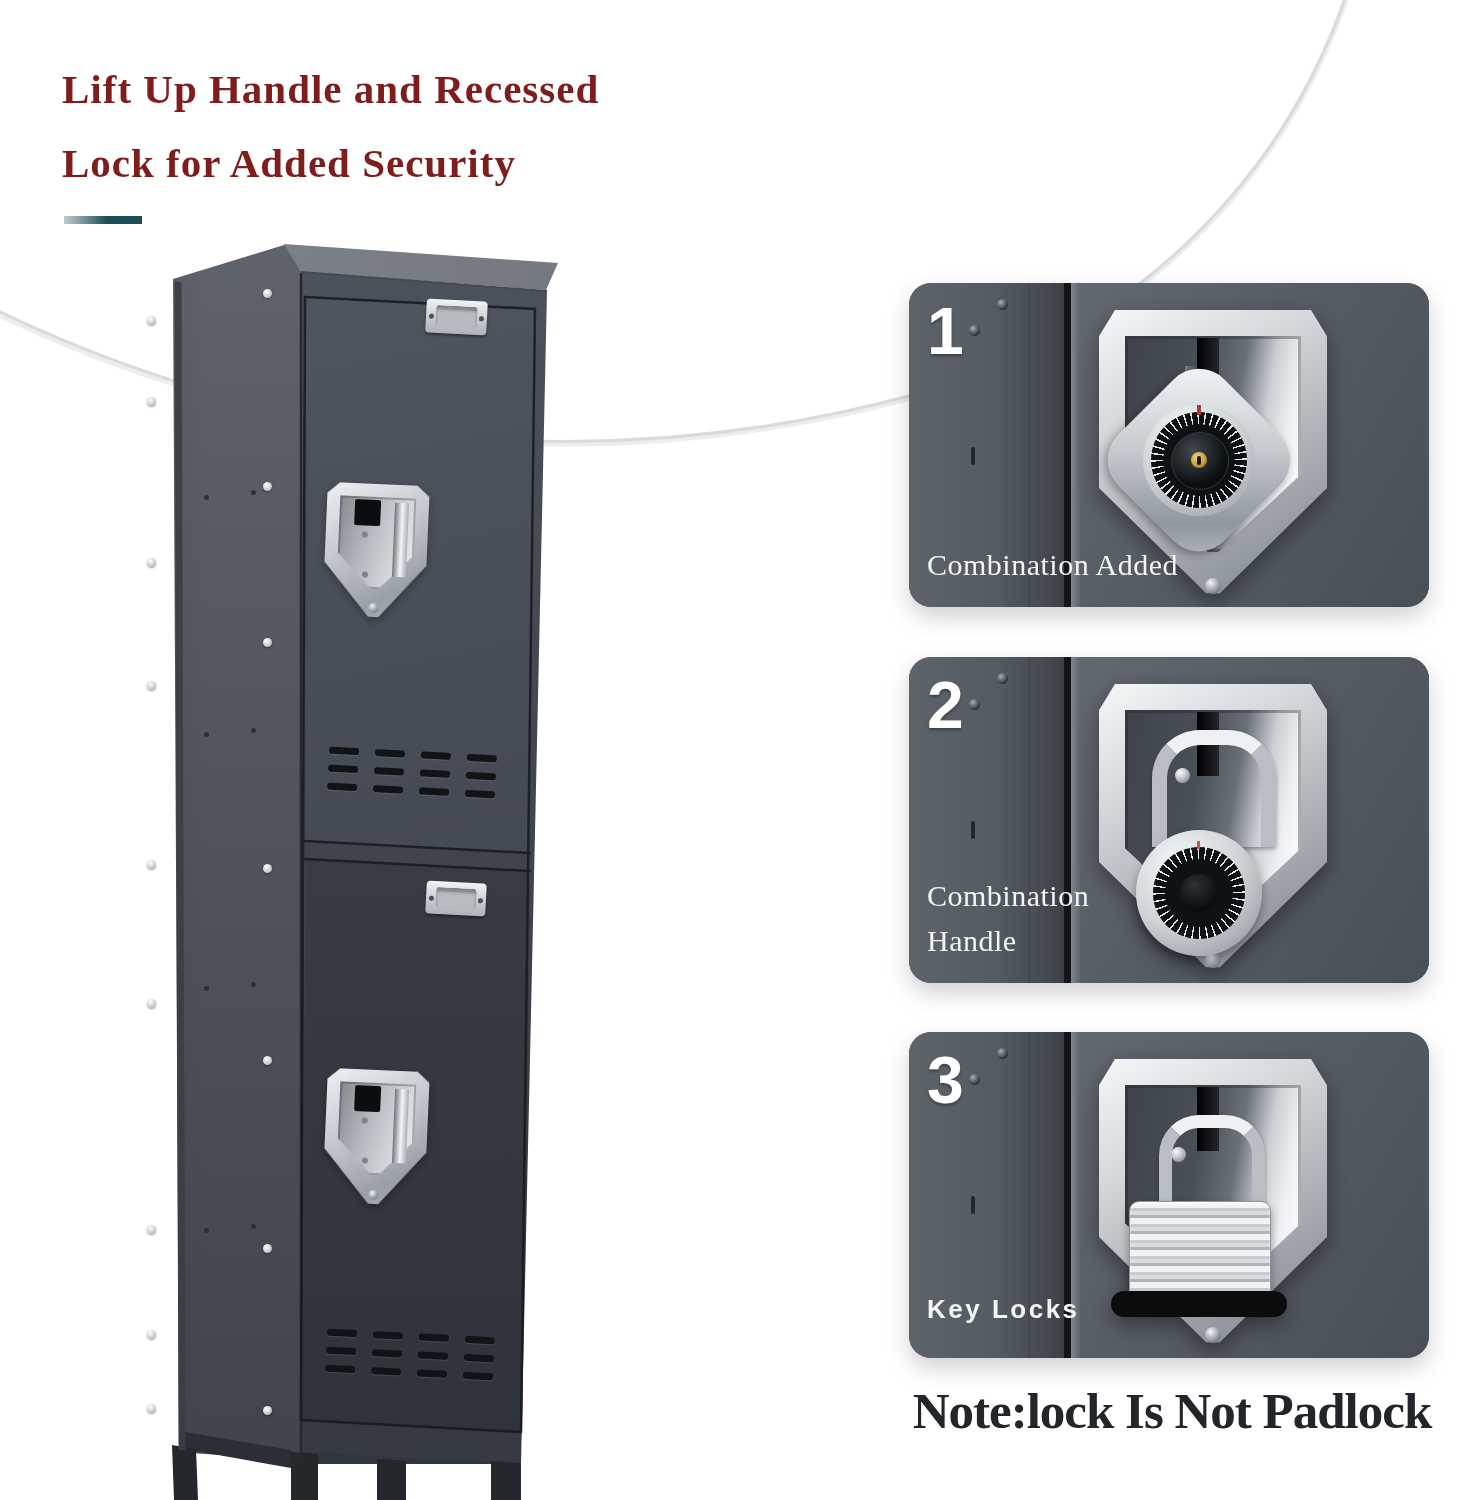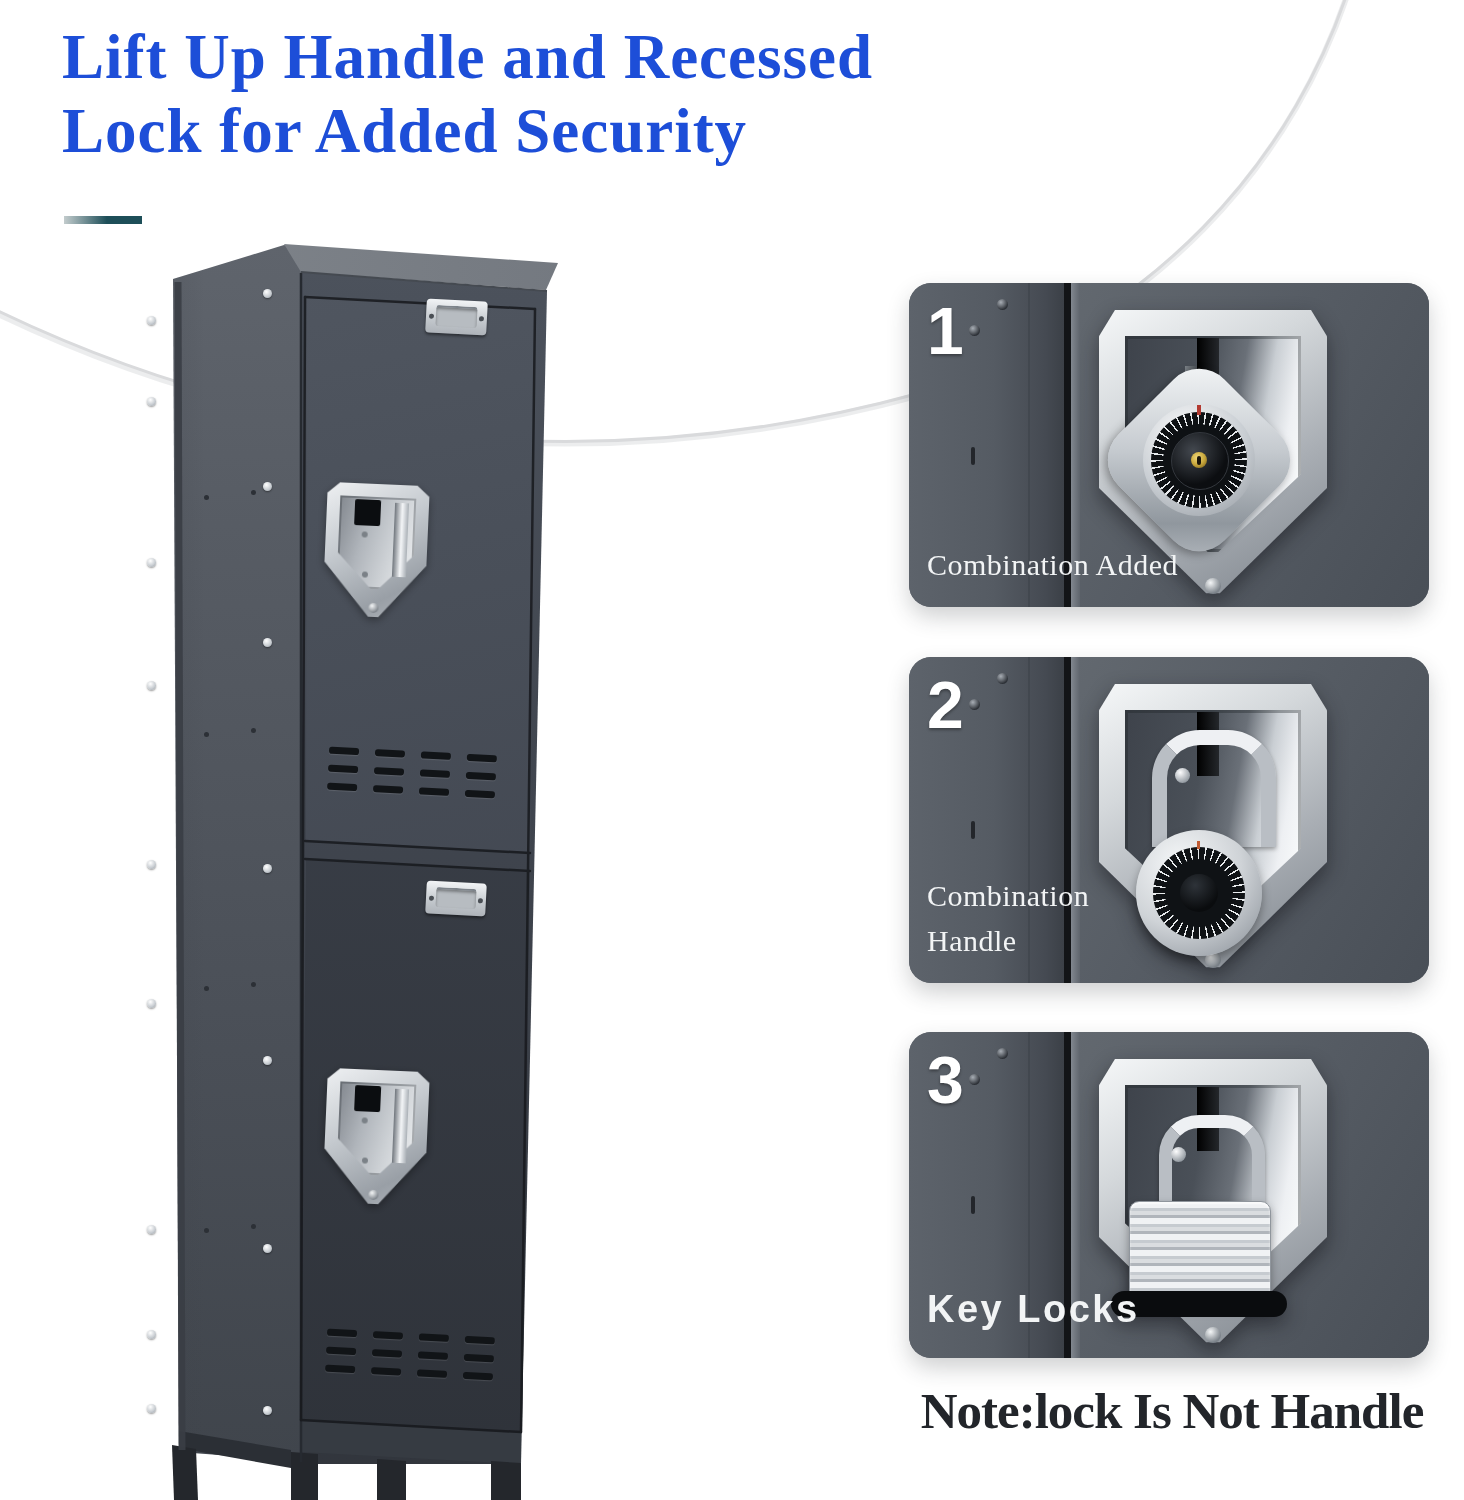--- a/index.html
+++ b/index.html
@@ -4,22 +4,22 @@
 <style>
   html,body{margin:0;padding:0;background:#fff;}
   .stage{position:relative;width:1464px;height:1500px;background:#fff;overflow:hidden;
          font-family:"Liberation Serif",serif;}
   .abs{position:absolute;}
 
   
   .bg-curve{left:0;top:0;width:1464px;height:1500px;z-index:1;}
 
   
-  .title{left:62px;top:20px;z-index:6;color:#1d4ed8;font-weight:700;
-         font-size:63px;line-height:74px;letter-spacing:1px;white-space:nowrap;}
+  .title{left:62px;top:52px;z-index:6;color:#7f1d1d;font-weight:700;
+         font-size:41px;line-height:74px;letter-spacing:1px;white-space:nowrap;}
   .title-dash{left:64px;top:216px;width:78px;height:8px;z-index:6;
               background:linear-gradient(90deg,#c3cccd,#1d4e58 55%);}
 
   
   .note{left:880px;top:1382px;width:584px;z-index:6;text-align:center;color:#22252a;
         font-weight:700;font-size:51px;letter-spacing:-1px;white-space:nowrap;}
 
   
   .locker-part{left:0;top:0;width:1464px;height:1500px;z-index:2;}
   .side{clip-path:polygon(173px 279px,284px 245px,301px 248px,301px 1461px,179px 1452px);
@@ -94,21 +94,21 @@
   .p-door{position:absolute;left:171px;right:0;top:0;bottom:0;
          background:linear-gradient(120deg,#62686f 0%,#565c64 45%,#494f57 100%);}
   .p-number{position:absolute;left:18px;top:10px;color:#fff;z-index:3;
          font-family:"Liberation Sans",sans-serif;font-weight:800;font-size:66px;
          text-shadow:0 2px 3px rgba(0,0,0,.35);}
   .p-screw{position:absolute;width:11px;height:11px;border-radius:50%;z-index:3;
          background:radial-gradient(circle at 35% 30%,#a8aeb5,#2e3238 70%);}
   .p-slit{position:absolute;left:62px;top:164px;width:4px;height:18px;border-radius:2px;background:#23262b;z-index:3;}
   .p-label{position:absolute;left:18px;bottom:20px;z-index:3;color:#f2f4f5;
          font-size:30px;line-height:45px;letter-spacing:.5px;}
-  .p-label.sans{font-family:"Liberation Sans",sans-serif;font-weight:700;font-size:38px;
+  .p-label.sans{font-family:"Liberation Sans",sans-serif;font-weight:700;font-size:26px;
          letter-spacing:2.5px;bottom:26px;}
 
   
   .hasp{position:absolute;left:190px;top:27px;width:228px;height:292px;z-index:2;
         filter:drop-shadow(0 8px 10px rgba(10,12,15,.45));}
   .hasp-plate{position:absolute;inset:0;
      clip-path:polygon(0% 9%,7% 0%,93% 0%,100% 9%,100% 61%,53% 97%,47% 97%,0% 61%);
      background:linear-gradient(150deg,#f5f7f8 0%,#d4d8db 30%,#a9aeb4 62%,#8d939a 85%,#b7bcc1 100%);}
   .hasp-recess{position:absolute;left:26px;right:26px;top:26px;height:216px;
      clip-path:polygon(0 0,100% 0,100% 64%,53% 100%,47% 100%,0 64%);
@@ -364,15 +364,15 @@
       <div class="hasp-recess"></div>
       <div class="latch-bar"></div>
       <div class="shackle shackle-3"></div>
       <span class="ball" style="left:72px;top:88px;"></span>
       <div class="key-body"></div>
       <div class="bumper"></div>
       <span class="hasp-screw"></span>
     </div>
   </div>
 
-  <div class="abs note">Note:lock Is Not Handle</div>
+  <div class="abs note">Note:lock Is Not Padlock</div>
 
 </div>
 
 </body></html>

